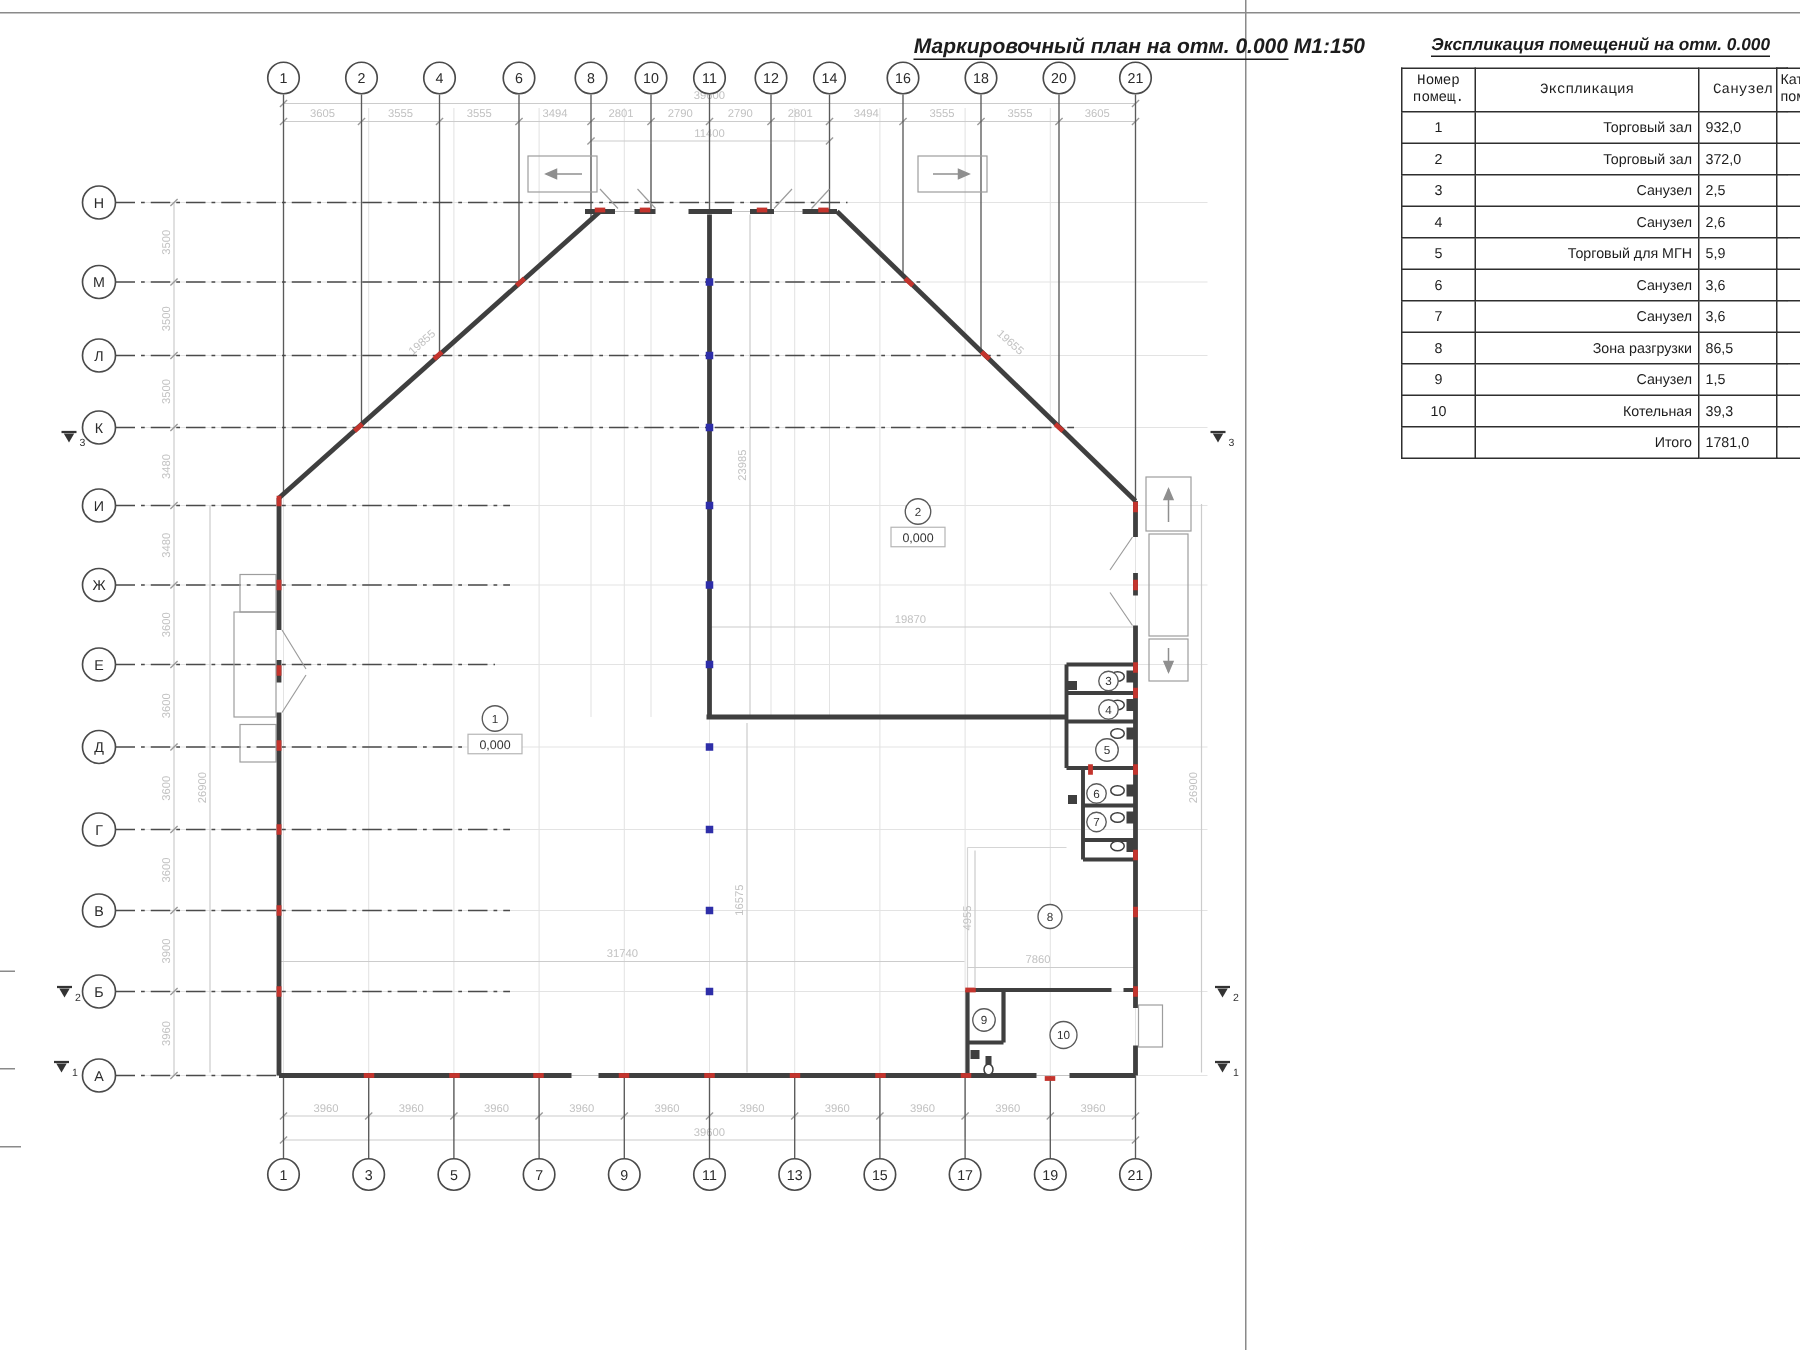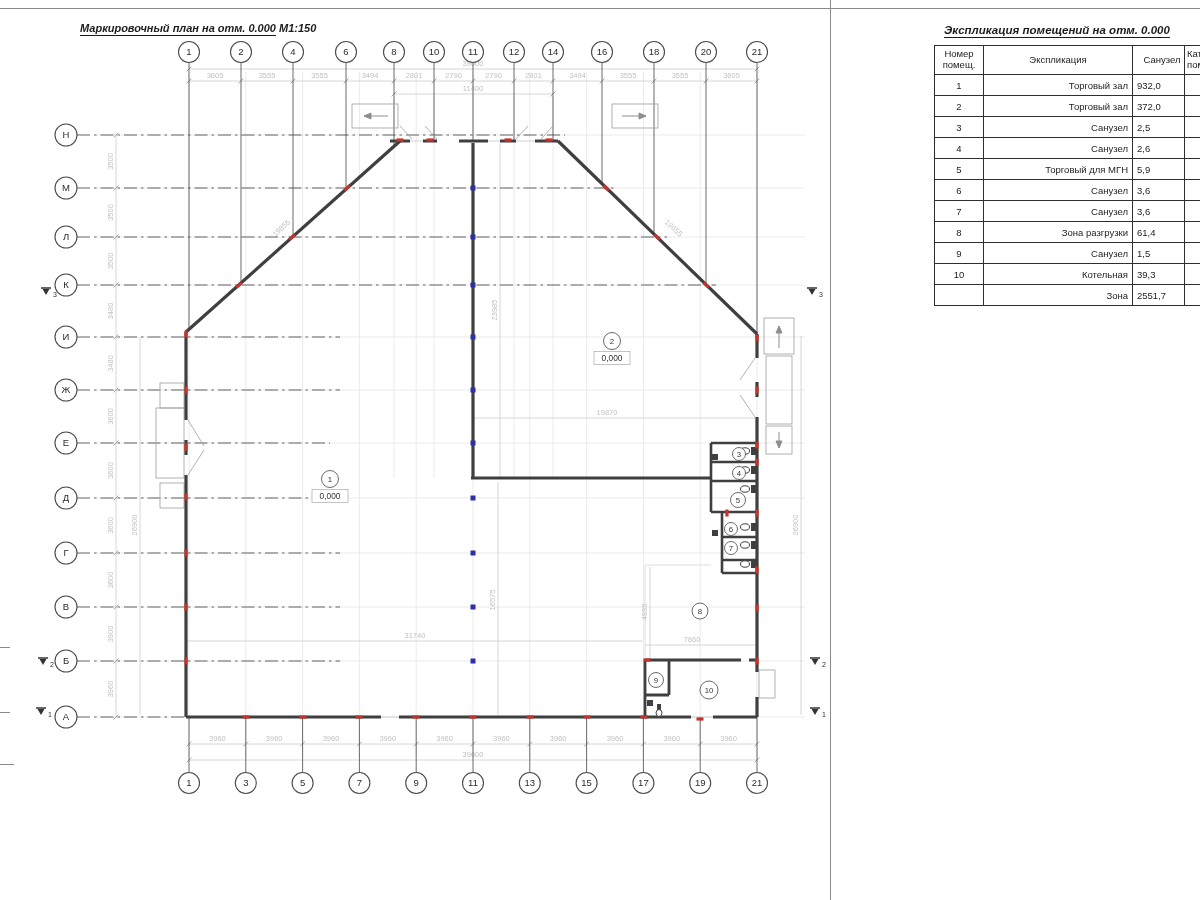--- a/index.html
+++ b/index.html
@@ -1,29 +1,29 @@
 <!DOCTYPE html>
 <html><head>
 <meta charset="utf-8">
 <style>
   html,body{margin:0;padding:0;width:1200px;height:900px;background:#fff;overflow:hidden;
             font-family:"Liberation Sans",sans-serif;position:relative;}
   .abs{position:absolute;}
   .frame-line{position:absolute;background:#8a8a8a;}
-  .dwg-title{position:absolute;left:80px;top:22px;width:830px;text-align:left;
-             font-size:11px;font-style:italic;font-weight:700;color:#1c1c1c;}
+  .dwg-title{position:absolute;left:80px;top:22px;width:830px;text-align:right;
+             font-size:14px;font-style:italic;font-weight:700;color:#1c1c1c;}
   .dwg-title .u{border-bottom:1.2px solid #1c1c1c;padding-bottom:1px;}
-  .expl-title{position:absolute;left:934px;top:24px;width:246px;text-align:center;
+  .expl-title{position:absolute;left:934px;top:24px;width:246px;text-align:right;
               font-size:11.5px;font-style:italic;font-weight:700;color:#1c1c1c;}
   .expl-title .u{border-bottom:1.2px solid #1c1c1c;padding-bottom:1px;}
   .expl{position:absolute;left:934px;top:45px;}
   .expl table{border-collapse:collapse;table-layout:fixed;border:1.5px solid #2e2e2e;}
   .expl th,.expl td{border:1px solid #2e2e2e;font-size:9.5px;font-weight:400;color:#1d1d1d;
                     padding:0 4px;height:20px;overflow:hidden;white-space:nowrap;background:#fff;}
-  .expl th{height:28px;text-align:center;white-space:normal;line-height:1.15;padding:0 2px;}
+  .expl th{height:28px;text-align:center;white-space:normal;line-height:1.15;padding:0 2px;font-family:Liberation Mono, monospace;}
   .c-num{width:40px;text-align:center;}
   .c-name{width:140px;text-align:right;}
   .c-area{width:50px;}
   .total-label{text-align:right;}
   .cat-col{position:absolute;left:1184px;top:45px;}
   .cat-col table{border-collapse:collapse;table-layout:fixed;border:1.5px solid #2e2e2e;}
   .cat-col th,.cat-col td{border:1px solid #2e2e2e;font-size:9.5px;font-weight:400;color:#1d1d1d;
                           padding:0 2px;height:20px;background:#fff;}
   .cat-col th{height:28px;text-align:left;white-space:normal;line-height:1.15;}
   .cat-cell{width:34px;}
@@ -88,38 +88,38 @@
           <td class="c-area">3,6</td>
         </tr>
         <tr>
           <td class="c-num">7</td>
           <td class="c-name">Санузел</td>
           <td class="c-area">3,6</td>
         </tr>
         <tr>
           <td class="c-num">8</td>
           <td class="c-name">Зона разгрузки</td>
-          <td class="c-area">61,4</td>
+          <td class="c-area">86,5</td>
         </tr>
         <tr>
           <td class="c-num">9</td>
           <td class="c-name">Санузел</td>
           <td class="c-area">1,5</td>
         </tr>
         <tr>
           <td class="c-num">10</td>
           <td class="c-name">Котельная</td>
           <td class="c-area">39,3</td>
         </tr>
       </tbody>
     <tfoot>
       <tr>
         <td class="c-num"></td>
-        <td class="c-name total-label">Зона</td>
-        <td class="c-area">2551,7</td>
+        <td class="c-name total-label">Итого</td>
+        <td class="c-area">1781,0</td>
       </tr>
     </tfoot>
   </table>
 </div>
 
 <div class="cat-col">
   <table>
     <thead>
         <tr>
           <th class="cat-cell">Кат. пом</th>

